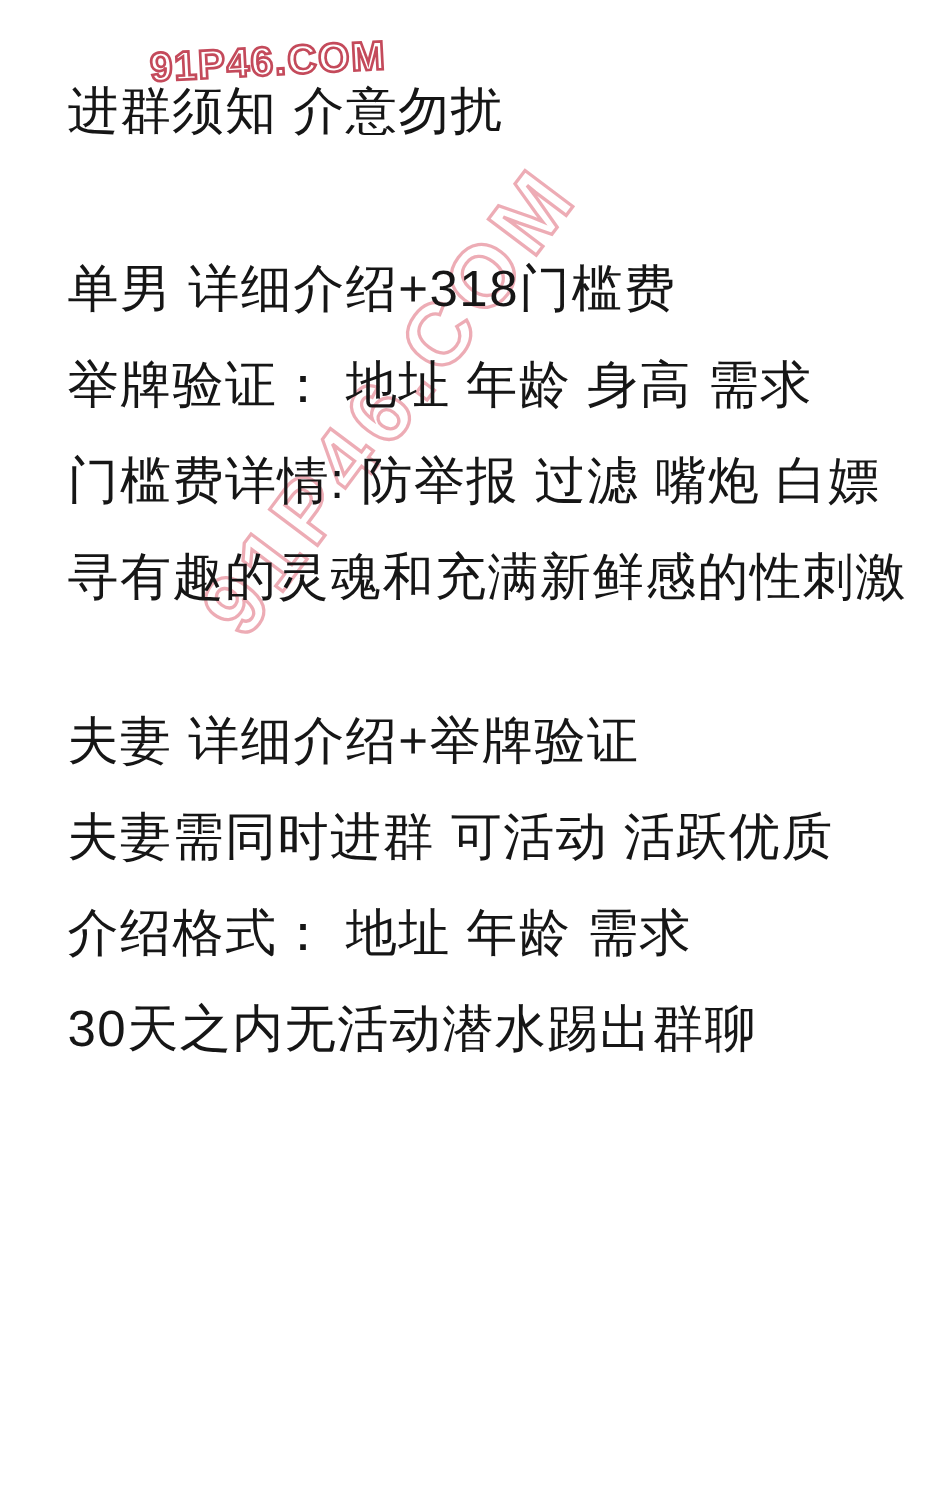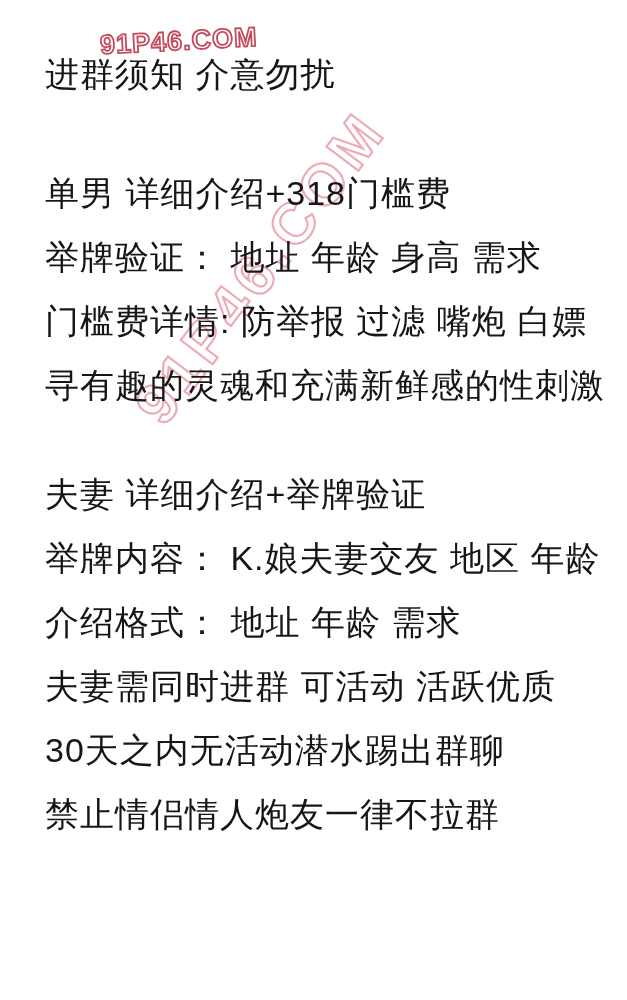--- a/index.html
+++ b/index.html
@@ -81,21 +81,19 @@
 
     <div class="block1">
       <div class="line">单男 详细介绍+318门槛费</div>
       <div class="line">举牌验证： 地址 年龄 身高 需求</div>
       <div class="line">门槛费详情: 防举报 过滤 嘴炮 白嫖</div>
       <div class="line">寻有趣的灵魂和充满新鲜感的性刺激</div>
     </div>
 
     <div class="block2">
       <div class="line">夫妻 详细介绍+举牌验证</div>
-      <div class="line">举牌内容： K.娘夫妻交友 地区 年龄</div>
+      <div class="line">夫妻需同时进群 可活动 活跃优质</div>
       <div class="line">介绍格式： 地址 年龄 需求</div>
-      <div class="line">夫妻需同时进群 可活动 活跃优质</div>
       <div class="line">30天之内无活动潜水踢出群聊</div>
-      <div class="line">禁止情侣情人炮友一律不拉群</div>
     </div>
 
   </div>
 </div>
 
 </body></html>

